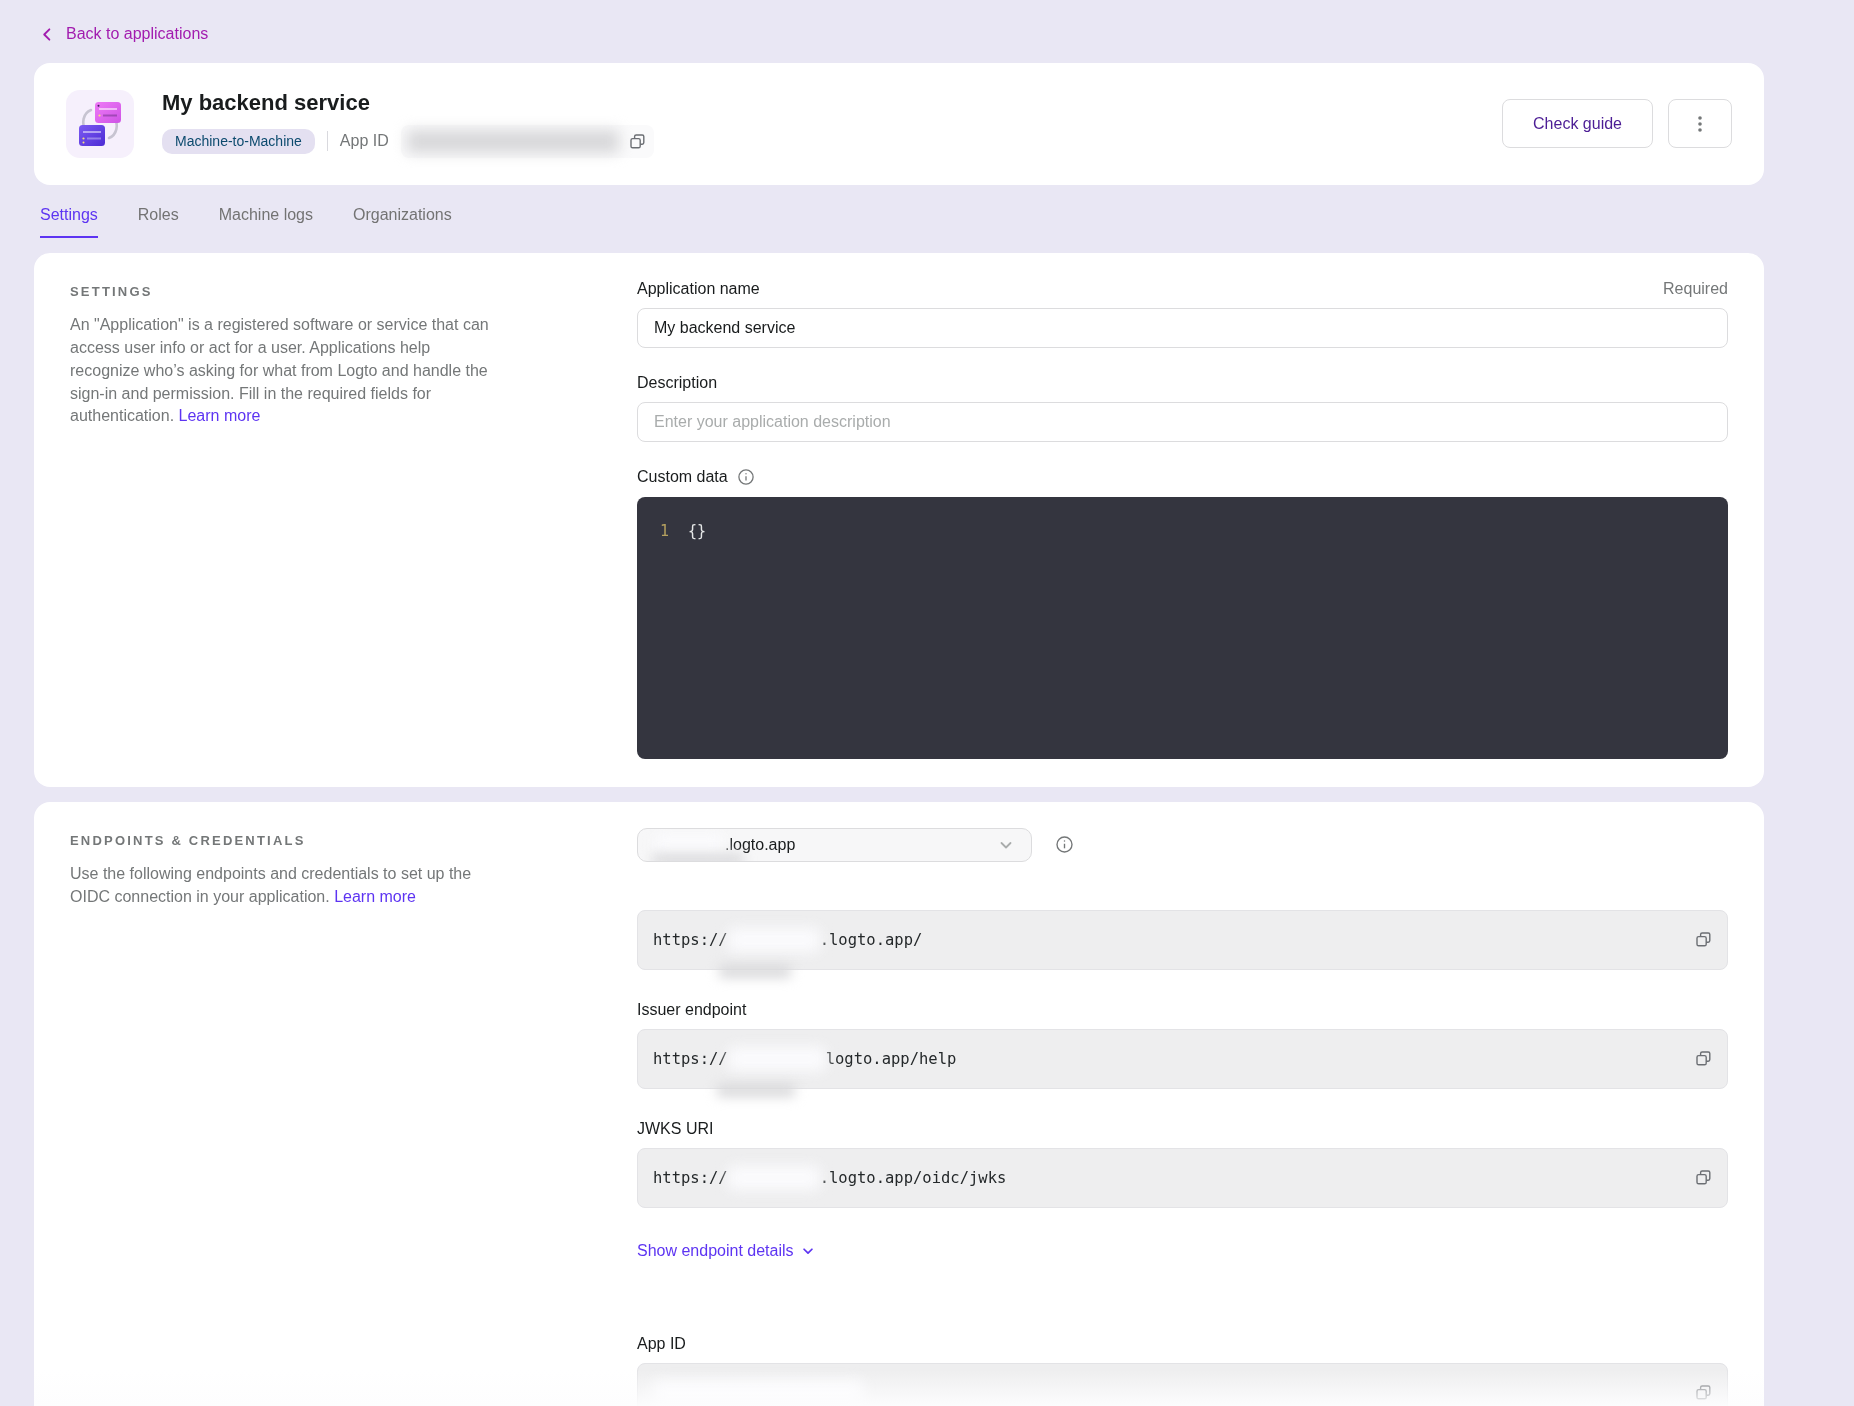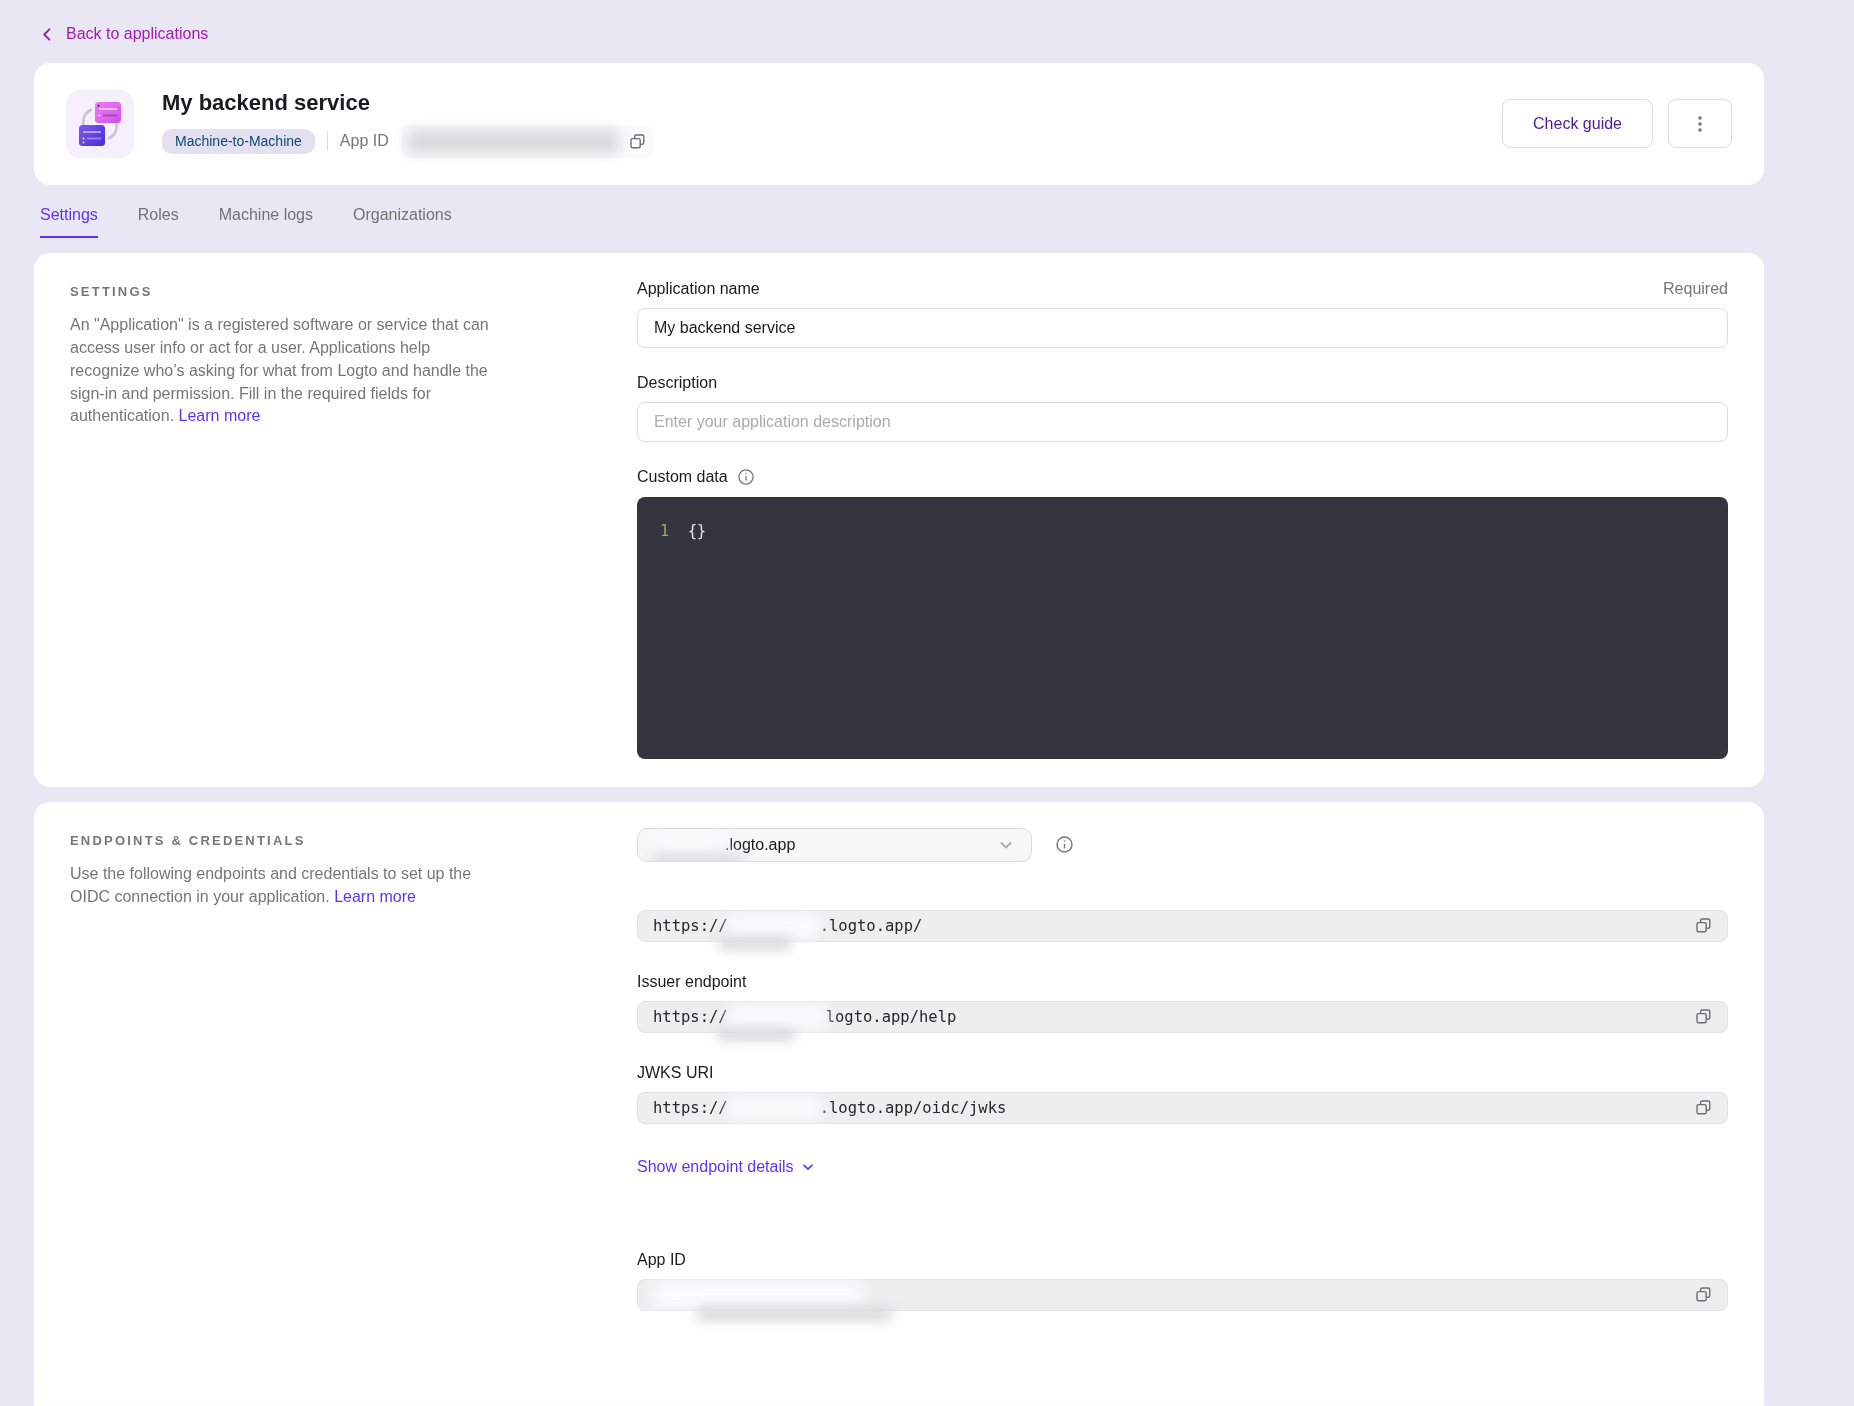--- a/index.html
+++ b/index.html
@@ -91,21 +91,21 @@
   
   .select-row { display:flex; align-items:center; gap:23px; margin-bottom:48px; }
   .select {
     width:395px; height:34px; background:#F7F7F8; border:1px solid #DCDCDE; border-radius:10px;
     display:flex; align-items:center; padding:0 17px; cursor:pointer; position:relative; overflow:hidden;
   }
   .select-value { font-size:16px; color:#191C1D; display:flex; align-items:center; }
   .select .chev { margin-left:auto; color:#A9ACAC; display:flex; }
   .endpoint-row { margin-bottom:30px; position:relative; }
   .ro-field {
-    height:32px; background:#EEEEEF; border:1px solid #E3E3E6; border-radius:8px;
+    height:60px; background:#EEEEEF; border:1px solid #E3E3E6; border-radius:8px;
     display:flex; align-items:center; padding:0 15px;
     font-family:"DejaVu Sans Mono", monospace; font-size:15.5px; color:#24282A;
     position:relative;
   }
   .mono-chunk { display:flex; align-items:center; }
   .copy-btn { margin-left:auto; color:#6B6E73; display:flex; cursor:pointer; background:none; border:none; padding:0; }
   .ro-field .copy-mask { fill:#EEEEEF; }
   .appid-box .copy-mask { fill:#FAFAFB; }
   .smudge { position:absolute; background:#D9D9DB; filter:blur(6px); border-radius:3px; pointer-events:none; }
 

